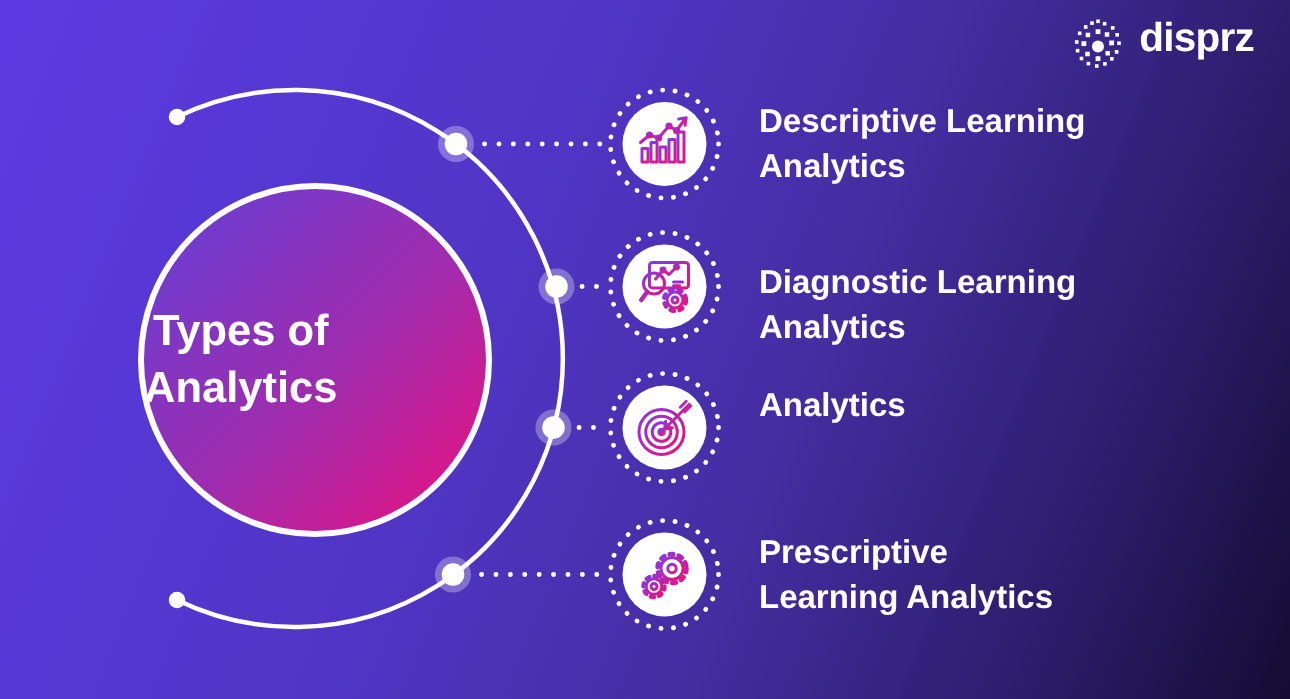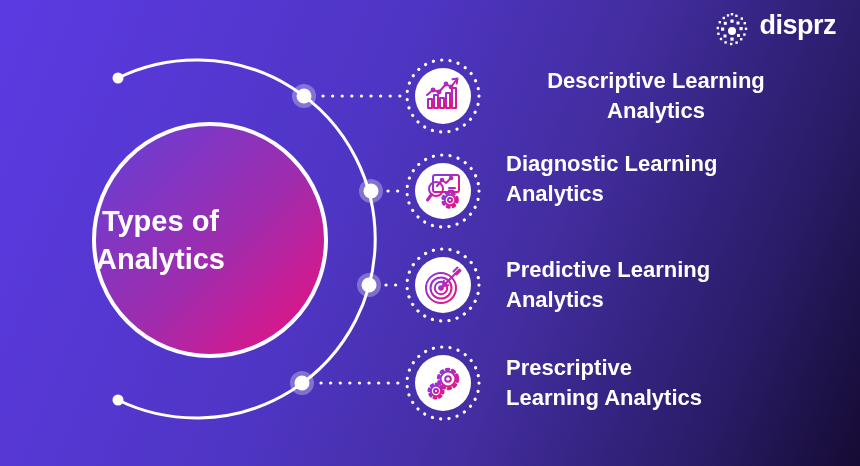--- a/index.html
+++ b/index.html
@@ -21,22 +21,22 @@
   .center-title{color:#ffffff;font-size:29px;font-weight:700;line-height:38px;}
   .icon-badge{position:absolute;width:100px;height:100px;}
   .badge1{left:393px;top:46px;}
   .badge2{left:393px;top:141px;}
   .badge3{left:393px;top:235px;}
   .badge4{left:393px;top:333px;}
   .item-label{
     position:absolute;left:506px;width:300px;
     color:#ffffff;font-size:22px;font-weight:700;line-height:30px;
   }
-  .label1{top:66px;text-align:center;}
-  .label2{top:149px;}
+  .label1{top:66px;}
+  .label2{top:173px;}
   .label3{top:255px;}
   .label4{top:353px;}
   .logo{
     position:absolute;right:24px;top:10px;
     display:flex;align-items:flex-start;gap:7px;
   }
   .logo-text{color:#ffffff;font-size:27px;font-weight:700;letter-spacing:-0.5px;}
 </style>
 </head>
 <body>
@@ -155,21 +155,20 @@
         <circle cx="20" cy="25" r="10.5"></circle>
         <circle cx="20" cy="25" r="6.2"></circle>
         <circle cx="20" cy="25" r="1.8" fill="url(#g3)"></circle>
         <path d="M22 23 L34 11"></path>
         <path d="M22 23 l5.2 -0.8 M22 23 l0.8 -5.2"></path>
         <path d="M32.5 8.5 l4 -4 M35.5 11.5 l4 -4 M34 11 l4.5 -4.5"></path>
       </g>
     </svg>
   </div>
   <div class="item-label label3">
-    <div>Predictive Learning</div>
     <div>Analytics</div>
   </div>
 
   <div class="icon-badge badge4">
     <svg width="100" height="100" viewBox="0 0 100 100">
       <defs>
         <linearGradient id="g4" x1="0" y1="0" x2="1" y2="1">
           <stop offset="0" stop-color="#8438e8"></stop>
             <stop offset="1" stop-color="#ee1179"></stop>
         </linearGradient>

